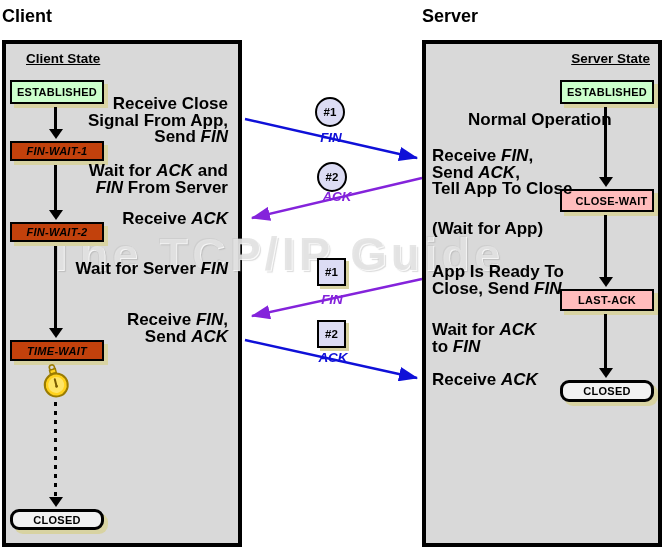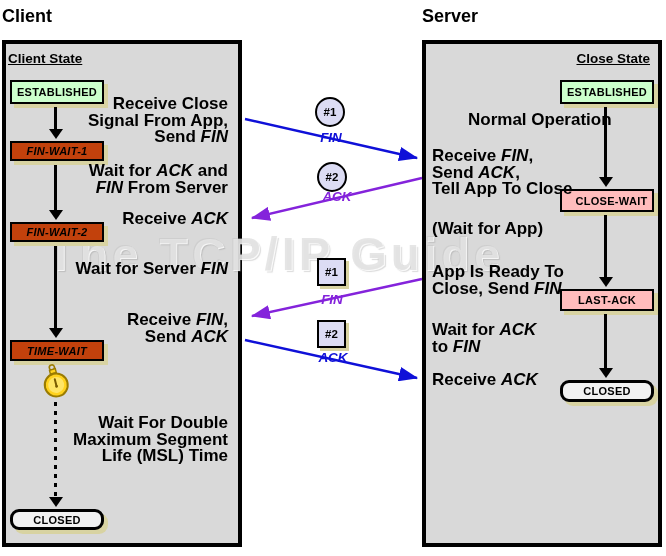--- a/index.html
+++ b/index.html
@@ -69,22 +69,22 @@
 <div id="stage">
 
   <div class="panel" id="client-panel"></div>
   <div class="panel" id="server-panel"></div>
 
   <div id="watermark">The TCP/IP Guide</div>
 
   <div class="layer big-title" style="left:2px;">Client</div>
   <div class="layer big-title" style="left:422px;">Server</div>
 
-  <div class="layer state-header" style="left:8px;">Client State</div>
-  <div class="layer state-header" style="right:16px;">Close State</div>
+  <div class="layer state-header" style="left:26px;">Client State</div>
+  <div class="layer state-header" style="right:16px;">Server State</div>
 
   <div class="state green" style="left:10px;top:80px;height:24px;">ESTABLISHED</div>
   <div class="va" style="left:54px;top:107px;height:22px;"></div>
   <div class="state peach" style="left:10px;top:141px;height:20px;">FIN-WAIT-1</div>
   <div class="va" style="left:54px;top:165px;height:45px;"></div>
   <div class="state peach" style="left:10px;top:222px;height:20px;">FIN-WAIT-2</div>
   <div class="va" style="left:54px;top:246px;height:82px;"></div>
   <div class="state peach" style="left:10px;top:340px;height:21px;">TIME-WAIT</div>
 
   <svg class="layer" style="left:40px;top:362px;" width="32" height="38" viewBox="0 0 32 38">
@@ -99,21 +99,20 @@
   </svg>
 
   <div class="va dotted" style="left:54px;top:402px;height:95px;"></div>
   <div class="state closedbox" style="left:10px;top:509px;height:21px;">CLOSED</div>
 
   <div class="ann ann-r" style="top:96px;">Receive Close<br>Signal From App,<br>Send <i>FIN</i></div>
   <div class="ann ann-r" style="top:163px;">Wait for <i>ACK</i> and<br><i>FIN</i> From Server</div>
   <div class="ann ann-r" style="top:211px;">Receive <i>ACK</i></div>
   <div class="ann ann-r" style="top:261px;">Wait for Server <i>FIN</i></div>
   <div class="ann ann-r" style="top:312px;">Receive <i>FIN</i>,<br>Send <i>ACK</i></div>
-  <div class="ann ann-r" style="top:415px;">Wait For Double<br>Maximum Segment<br>Life (MSL) Time</div>
 
   <div class="state green" style="left:560px;top:80px;height:24px;">ESTABLISHED</div>
   <div class="va" style="left:604px;top:107px;height:70px;"></div>
   <div class="state pink" style="left:560px;top:189px;height:23px;padding-left:9px;">CLOSE-WAIT</div>
   <div class="va" style="left:604px;top:215px;height:62px;"></div>
   <div class="state pink" style="left:560px;top:289px;height:22px;">LAST-ACK</div>
   <div class="va" style="left:604px;top:314px;height:54px;"></div>
   <div class="state closedbox" style="left:560px;top:380px;height:22px;">CLOSED</div>
 
   <div class="ann ann-l" style="top:112px;padding-left:36px;">Normal Operation</div>

